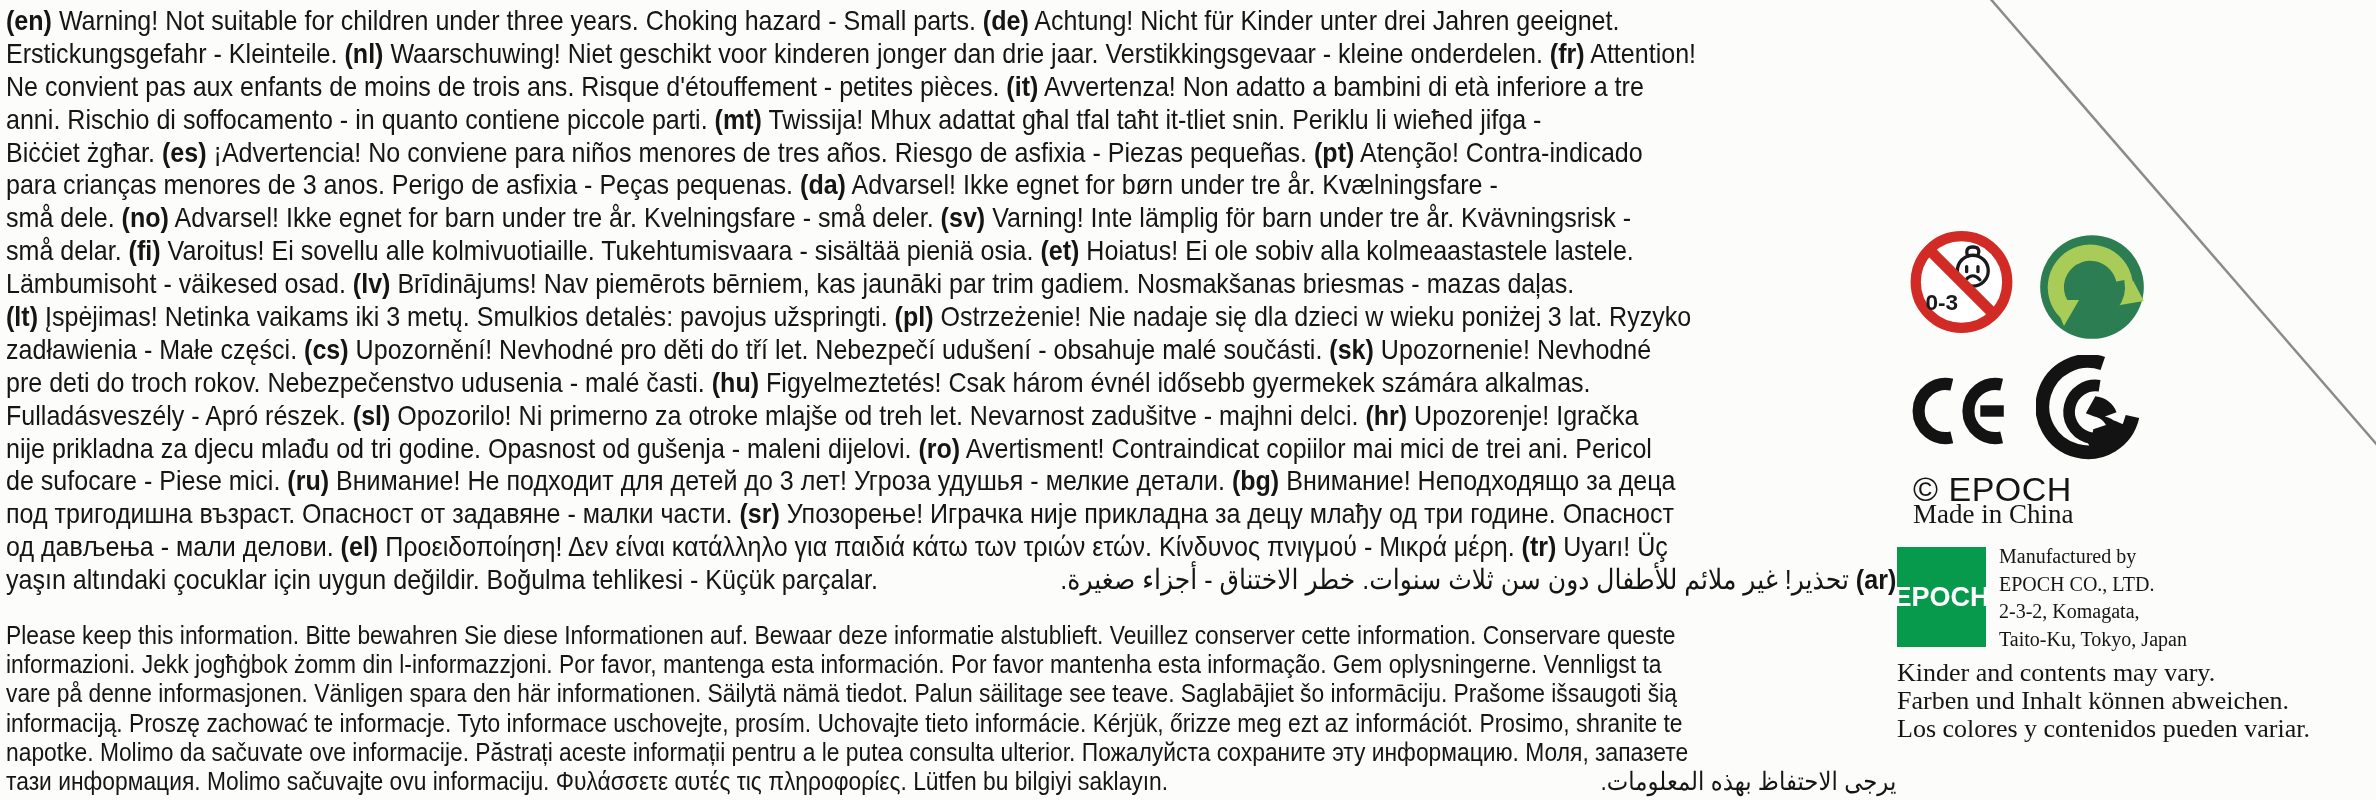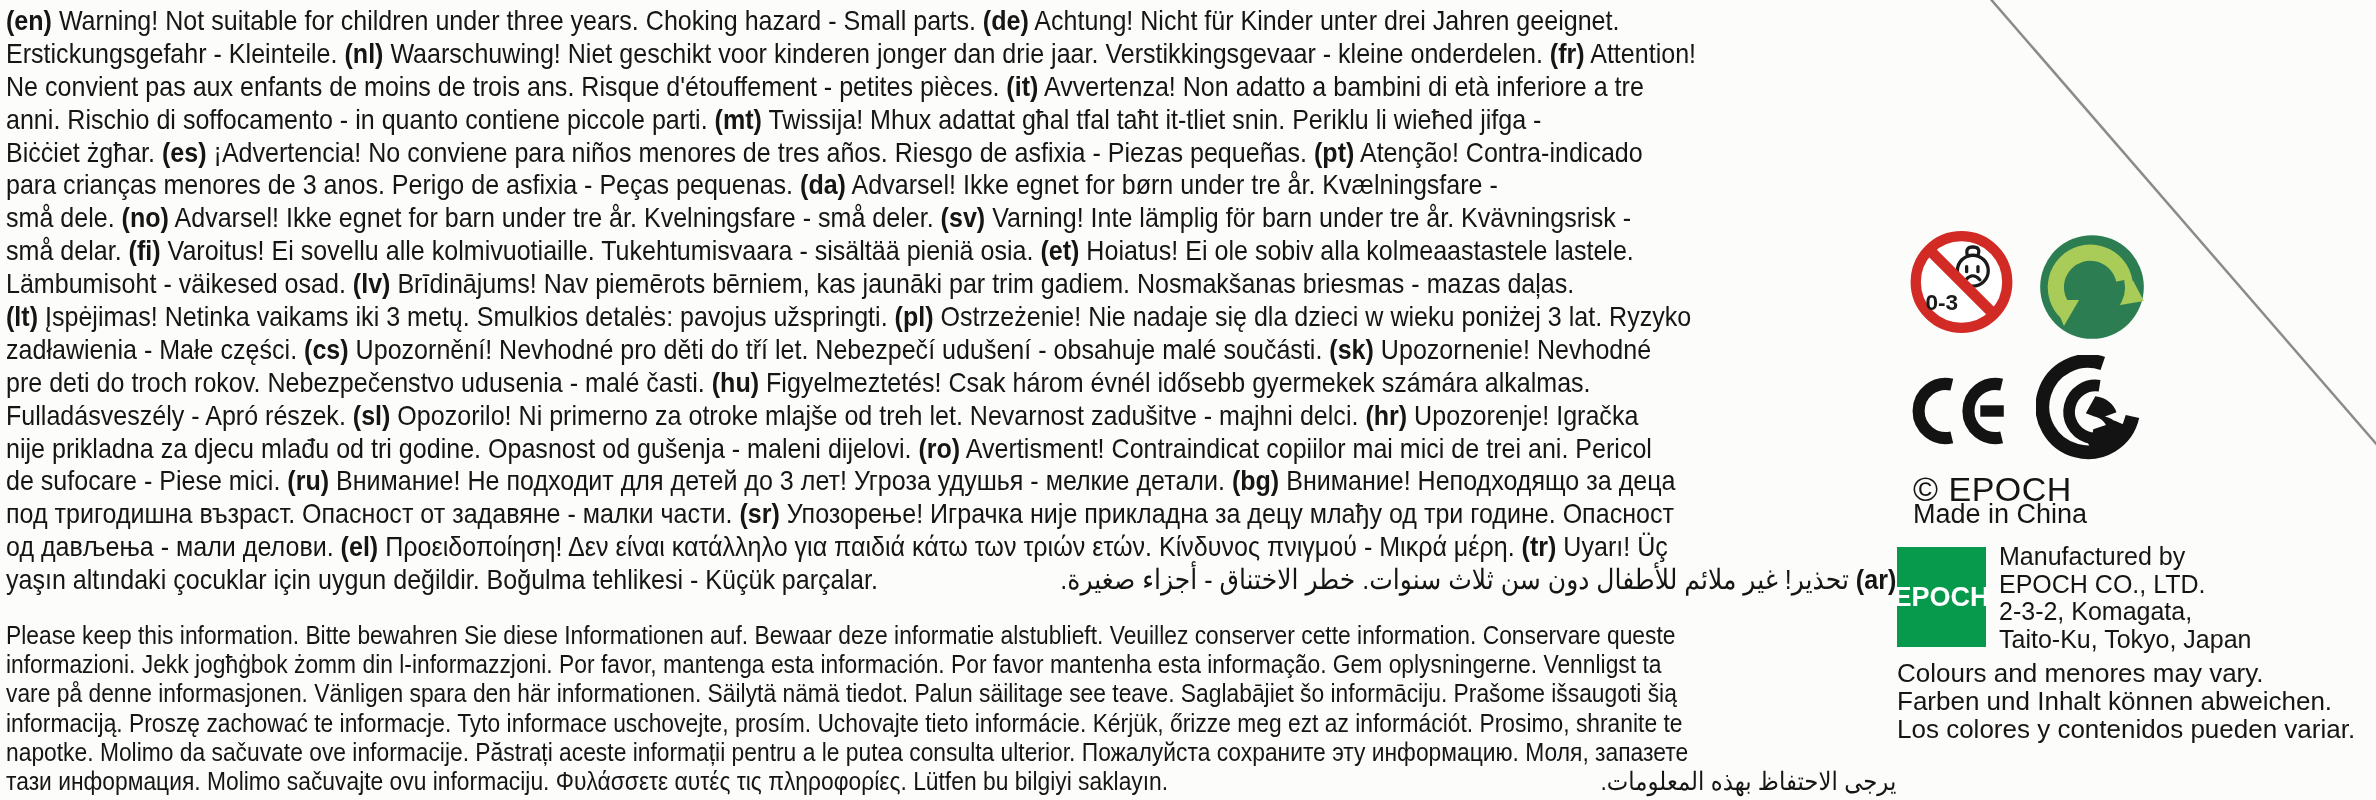--- a/index.html
+++ b/index.html
@@ -22,32 +22,32 @@
   #info-block {
     left:6px; top:621px; width:2112px;
     transform:scaleX(0.895); transform-origin:0 0;
     font-size:25.5px;
   }
   #info-block .tline { display:flex; white-space:pre; line-height:29.2px; height:29.2px; }
 
   .tline span.b { font-weight:700; }
   .tline span.push { margin-left:auto; }
 
-  .serif { font-family:Liberation Sans, sans-serif; }
+  .serif { font-family:Liberation Serif, serif; }
 
   #copyright-line { left:1913px; top:470px; font-size:34px; letter-spacing:0.5px; }
   #made-in-line   { left:1913px; top:499px; font-size:27px; }
 
   #epoch-logo {
     left:1897px; top:547px; width:89px; height:100px;
     display:flex; align-items:center; justify-content:center;
   }
   #epoch-logo .logo-text { color:#fff; font-weight:700; font-size:27px; letter-spacing:0px;text-align:center; }
 
-  #manufacturer-block { left:1999px; top:543px; font-size:25px; line-height:27.6px; }
+  #manufacturer-block { left:1999px; top:543px; font-size:20px; line-height:27.6px; }
   #variation-block    { left:1897px; top:659px; font-size:26px; line-height:28px; }
 
   svg { display:block; }
 </style>
 </head>
 <body>
 
 <div class="abs" id="warning-block">
     <div class="tline"><span class="b">(en)</span><span> Warning! Not suitable for children under three years. Choking hazard - Small parts. </span><span class="b">(de)</span><span> Achtung! Nicht für Kinder unter drei Jahren geeignet.</span></div>
     <div class="tline"><span>Erstickungsgefahr - Kleinteile. </span><span class="b">(nl)</span><span> Waarschuwing! Niet geschikt voor kinderen jonger dan drie jaar. Verstikkingsgevaar - kleine onderdelen. </span><span class="b">(fr)</span><span> Attention!</span></div>
@@ -125,20 +125,20 @@
 </div>
 
 <div class="abs serif" id="manufacturer-block">
     <div>Manufactured by</div>
     <div>EPOCH CO., LTD.</div>
     <div>2-3-2, Komagata,</div>
     <div>Taito-Ku, Tokyo, Japan</div>
   </div>
 
 <div class="abs serif" id="variation-block">
-    <div>Colours and menores may vary.</div>
+    <div>Kinder and contents may vary.</div>
     <div>Farben und Inhalt können abweichen.</div>
     <div>Los colores y contenidos pueden variar.</div>
   </div>
 
 <svg class="abs" style="left:0; top:0;" width="2376" height="800" pointer-events="none">
   <line x1="1988" y1="-4" x2="2378" y2="446" stroke-width="2.5" stroke="#8b8b8b"></line>
 </svg>
 
 </body></html>

